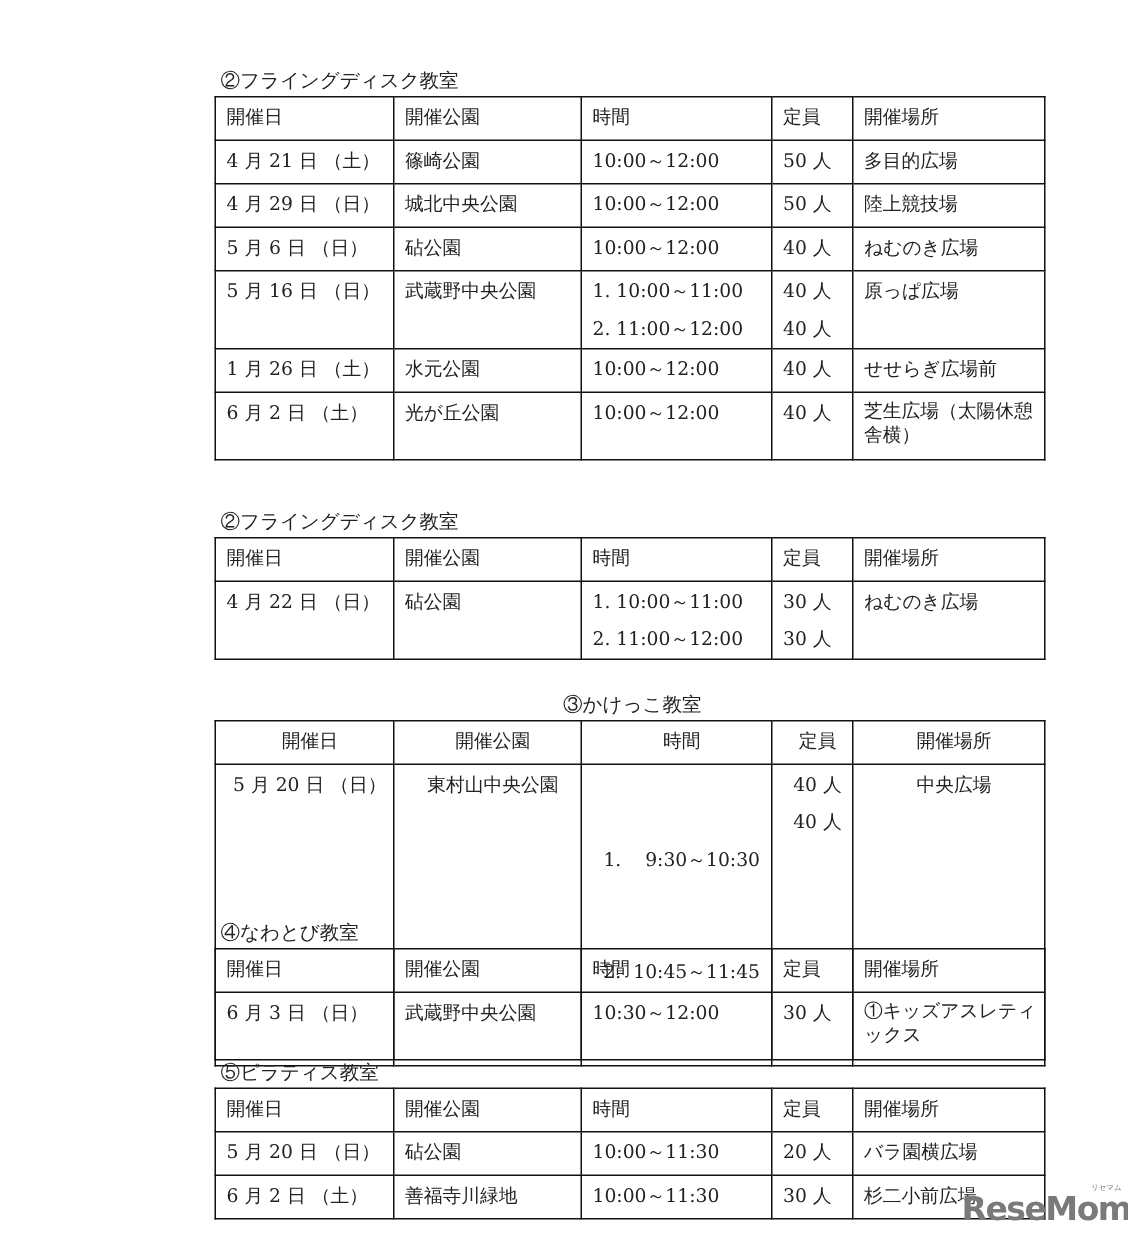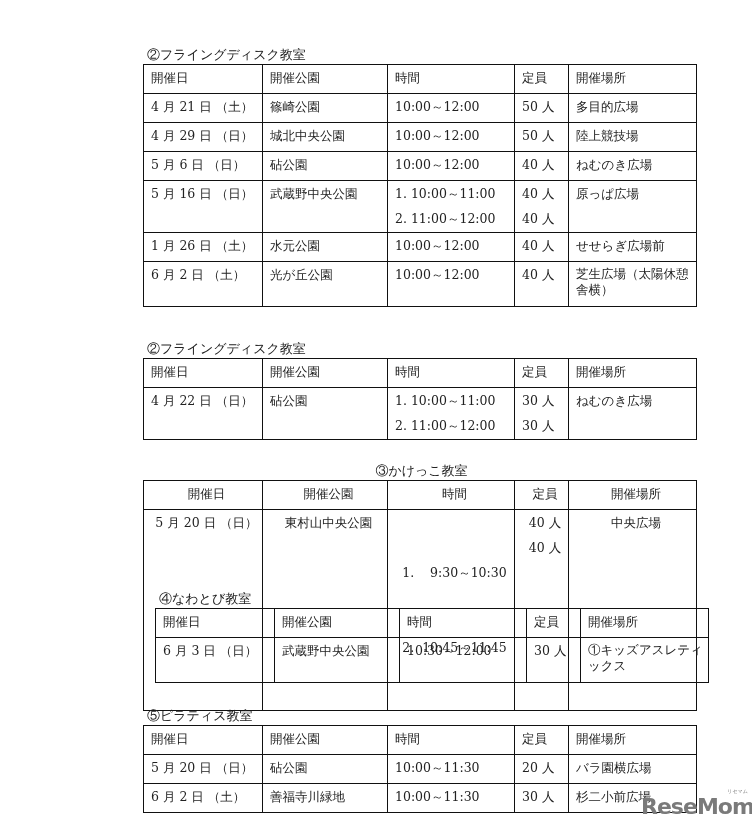--- a/index.html
+++ b/index.html
@@ -156,21 +156,21 @@
       <td>
         <span class="sub">40 人</span>
         <span class="sub">40 人</span>
       </td>
       <td>中央広場</td>
     </tr>
   </tbody>
     </table>
 </div>
 
-<div class="section" style="top:590px;padding-left:12px;">
+<div class="section" style="top:614px;">
   <div class="sec-title">④なわとび教室</div>
   <table>
     <colgroup>
         <col class="c1">
         <col class="c2">
         <col class="c3">
         <col class="c4">
         <col class="c5">
       </colgroup>
     <tbody>

